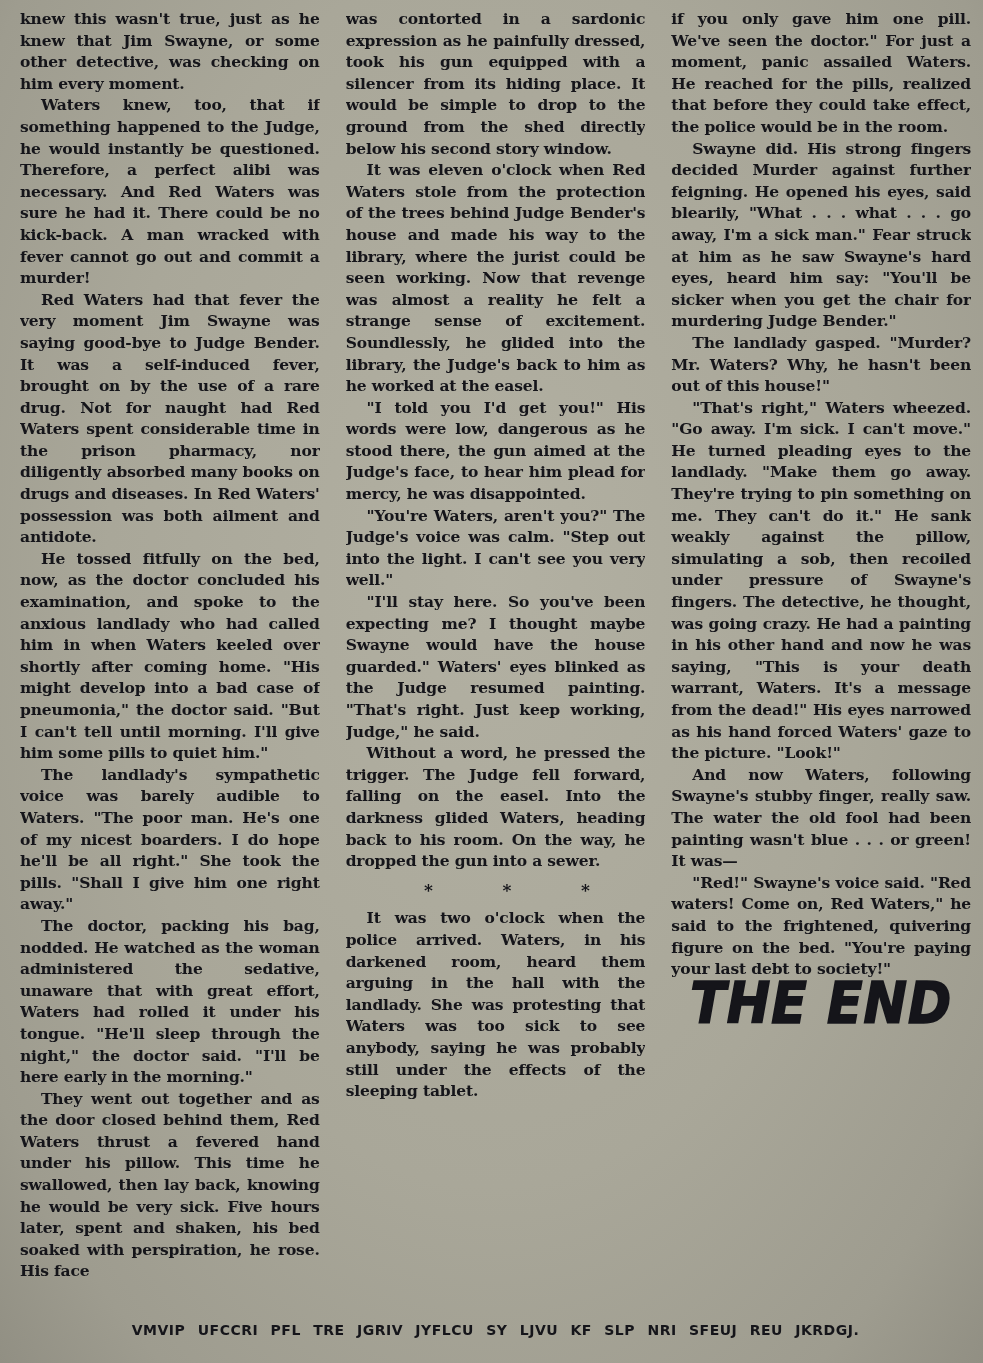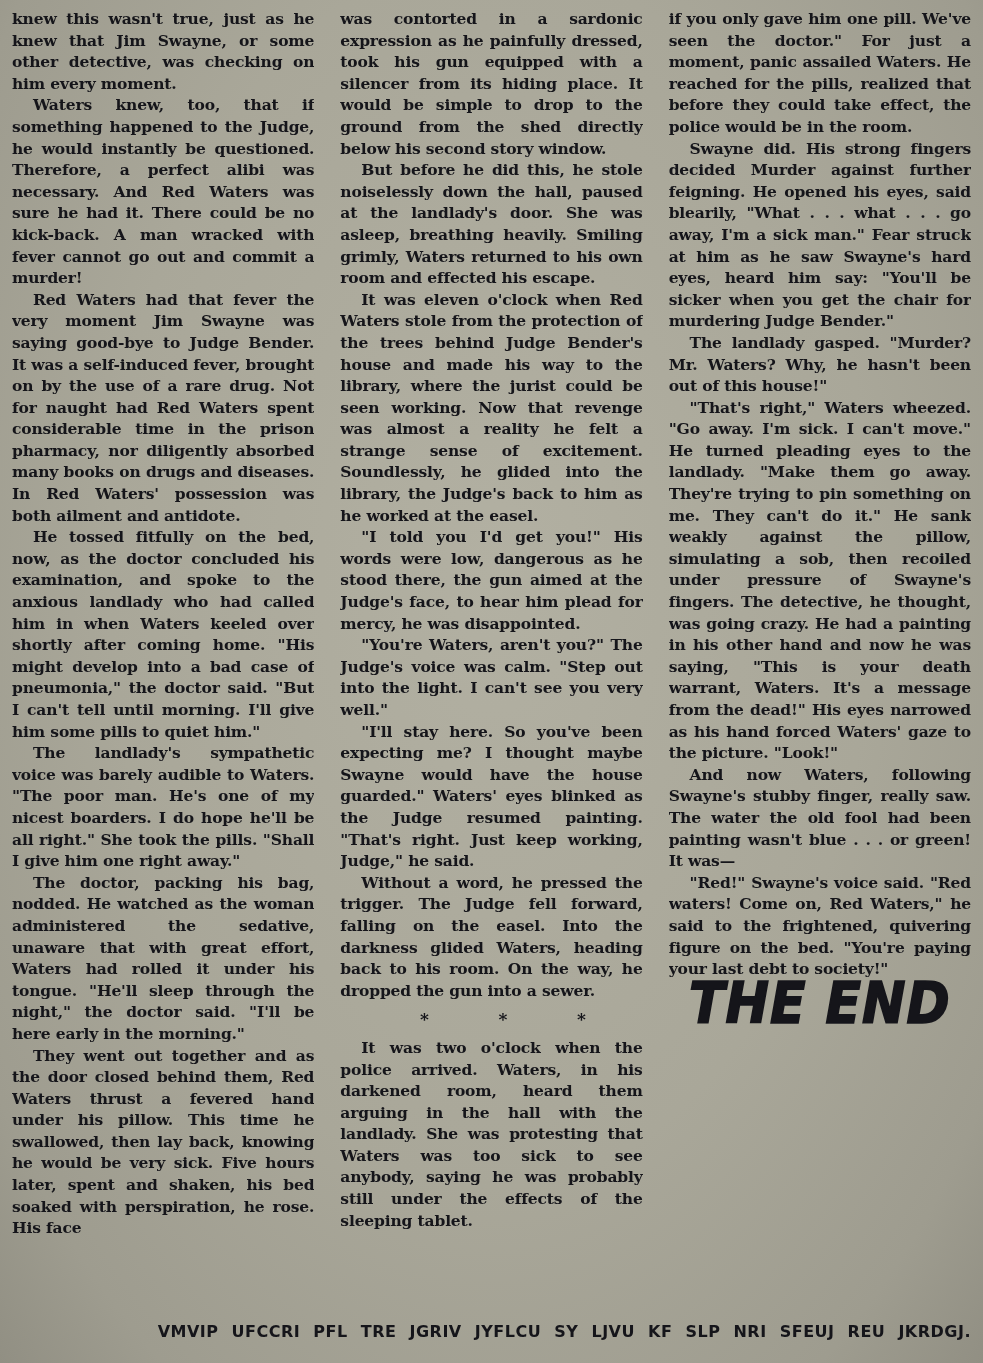--- a/index.html
+++ b/index.html
@@ -9,21 +9,21 @@
   body {
     width: 983px;
     height: 1363px;
     overflow: hidden;
     background: #9b998c;
   }
   .page {
     box-sizing: border-box;
     width: 983px;
     height: 1363px;
-    padding: 8px 12px 0 12px;
+    padding: 8px 12px 0 20px;
     background: radial-gradient(ellipse at 50% 42%, #b2b0a2 0%, #a9a799 55%, #9e9c8f 85%, #918f83 100%);
     color: #15151a;
     font-family: "DejaVu Serif", "Liberation Serif", serif;
     font-weight: bold;
   }
   .cols {
     display: flex;
     gap: 26px;
     height: 1306px;
     overflow: hidden;
@@ -57,24 +57,24 @@
     font-weight: bold;
     font-style: italic;
     font-size: 52px;
     letter-spacing: 1px;
     -webkit-text-stroke: 1.6px #15151a;
     transform: scaleY(1.08);
     white-space: nowrap;
   }
   .footer-line {
     margin-top: 8px;
-    text-align: right;
+    text-align: center;
     font-family: "DejaVu Sans", "Liberation Sans", sans-serif;
     font-weight: bold;
-    font-size: 16px;
+    font-size: 14px;
     letter-spacing: 0.5px;
     word-spacing: 7px;
     white-space: nowrap;
   }
 </style>
 </head>
 <body>
 
 <div class="page">
   <div class="cols">
@@ -84,21 +84,20 @@
       <p>Waters knew, too, that if something happened to the Judge, he would instantly be questioned. Therefore, a perfect alibi was necessary. And Red Waters was sure he had it. There could be no kick-back. A man wracked with fever cannot go out and commit a murder!</p>
       <p>Red Waters had that fever the very moment Jim Swayne was saying good-bye to Judge Bender. It was a self-induced fever, brought on by the use of a rare drug. Not for naught had Red Waters spent considerable time in the prison pharmacy, nor diligently absorbed many books on drugs and diseases. In Red Waters' possession was both ailment and antidote.</p>
       <p>He tossed fitfully on the bed, now, as the doctor concluded his examination, and spoke to the anxious landlady who had called him in when Waters keeled over shortly after coming home. "His might develop into a bad case of pneumonia," the doctor said. "But I can't tell until morning. I'll give him some pills to quiet him."</p>
       <p>The landlady's sympathetic voice was barely audible to Waters. "The poor man. He's one of my nicest boarders. I do hope he'll be all right." She took the pills. "Shall I give him one right away."</p>
       <p>The doctor, packing his bag, nodded. He watched as the woman administered the sedative, unaware that with great effort, Waters had rolled it under his tongue. "He'll sleep through the night," the doctor said. "I'll be here early in the morning."</p>
       <p>They went out together and as the door closed behind them, Red Waters thrust a fevered hand under his pillow. This time he swallowed, then lay back, knowing he would be very sick. Five hours later, spent and shaken, his bed soaked with perspiration, he rose. His face</p>
     </div>
 
     <div class="col">
       <p class="no-indent">was contorted in a sardonic expression as he painfully dressed, took his gun equipped with a silencer from its hiding place. It would be simple to drop to the ground from the shed directly below his second story window.</p>
-      <p>But before he did this, he stole noiselessly down the hall, paused at the landlady's door. She was asleep, breathing heavily. Smiling grimly, Waters returned to his own room and effected his escape.</p>
       <p>It was eleven o'clock when Red Waters stole from the protection of the trees behind Judge Bender's house and made his way to the library, where the jurist could be seen working. Now that revenge was almost a reality he felt a strange sense of excitement. Soundlessly, he glided into the library, the Judge's back to him as he worked at the easel.</p>
       <p>"I told you I'd get you!" His words were low, dangerous as he stood there, the gun aimed at the Judge's face, to hear him plead for mercy, he was disappointed.</p>
       <p>"You're Waters, aren't you?" The Judge's voice was calm. "Step out into the light. I can't see you very well."</p>
       <p>"I'll stay here. So you've been expecting me? I thought maybe Swayne would have the house guarded." Waters' eyes blinked as the Judge resumed painting. "That's right. Just keep working, Judge," he said.</p>
       <p>Without a word, he pressed the trigger. The Judge fell forward, falling on the easel. Into the darkness glided Waters, heading back to his room. On the way, he dropped the gun into a sewer.</p>
       <p class="separator">* * *</p>
       <p>It was two o'clock when the police arrived. Waters, in his darkened room, heard them arguing in the hall with the landlady. She was protesting that Waters was too sick to see anybody, saying he was probably still under the effects of the sleeping tablet.</p>
     </div>
 
     <div class="col">

